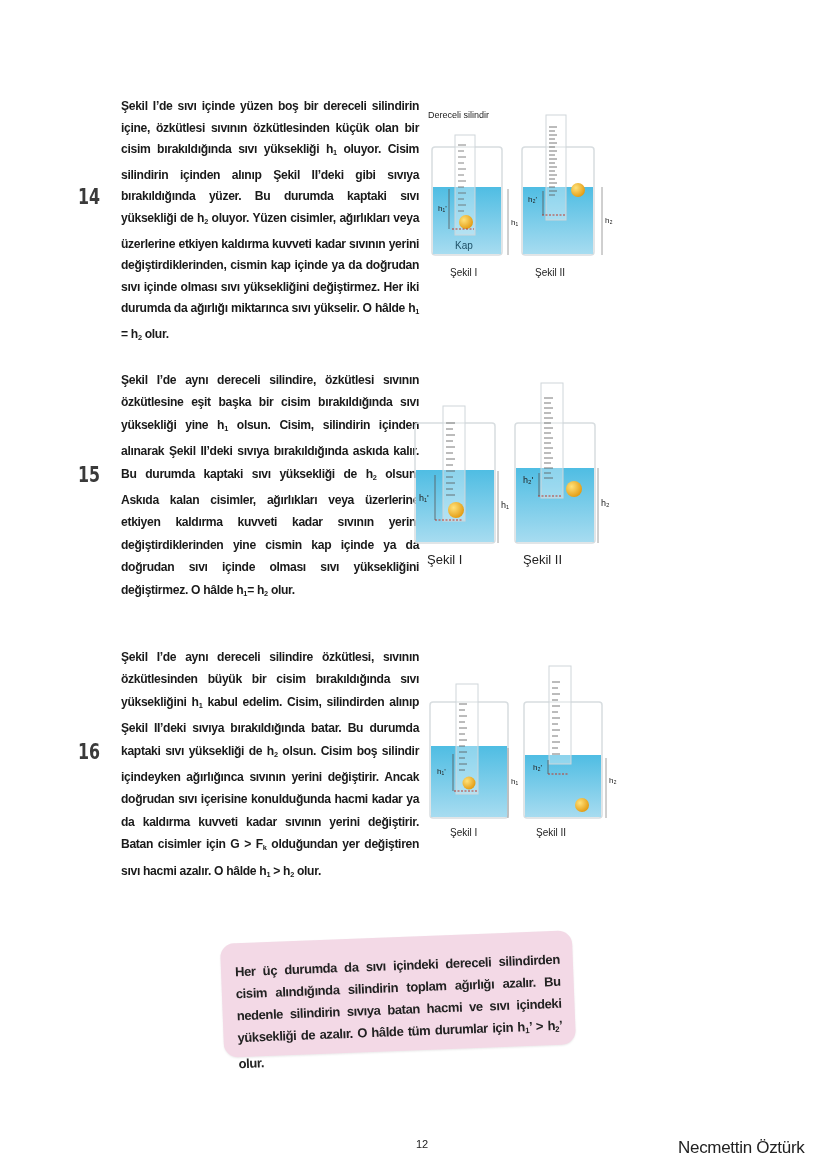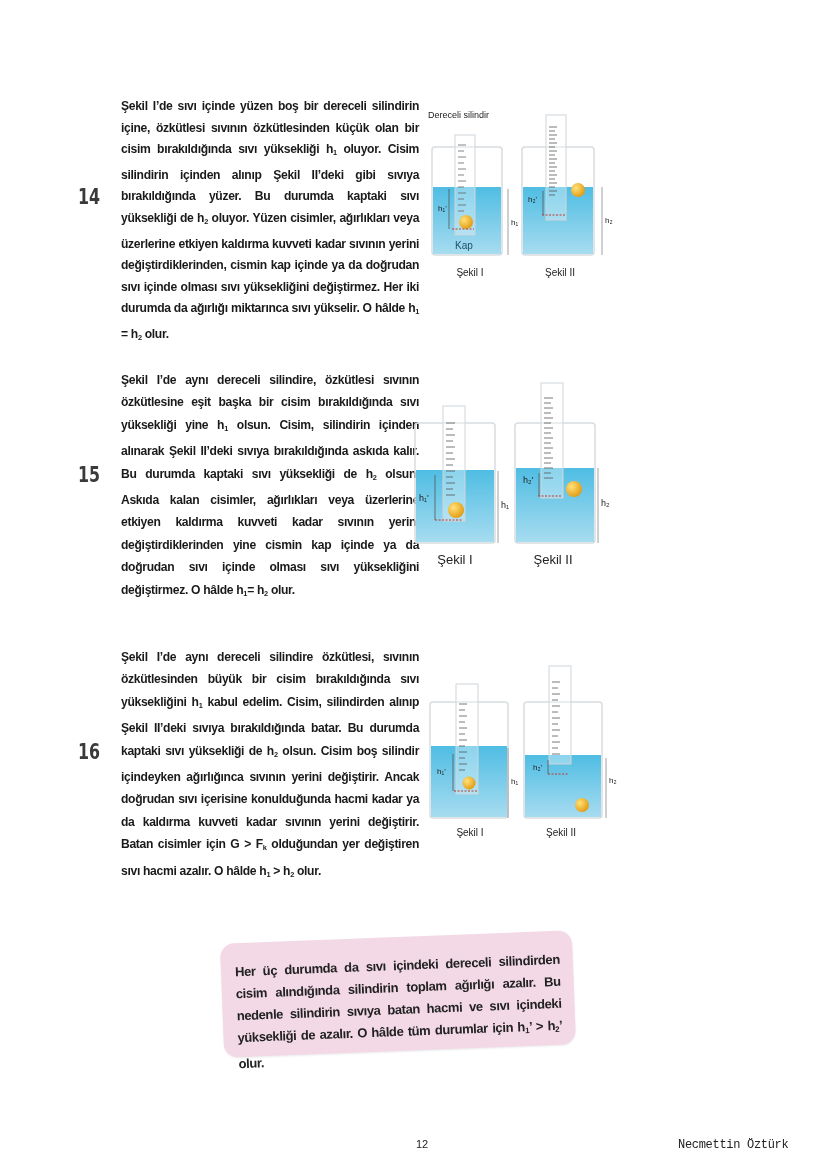--- a/index.html
+++ b/index.html
@@ -3,30 +3,30 @@
 <meta charset="utf-8">
 <style>
   html, body { margin:0; padding:0; }
   body { width:828px; height:1171px; background:#ffffff; position:relative; overflow:hidden;
          font-family:"Liberation Sans", sans-serif; color:#1a1a1a; }
   .qnum { position:absolute; left:78px; font-family:"DejaVu Sans Condensed","DejaVu Sans", sans-serif; font-weight:bold; font-size:22px; color:#3a3a3a; transform:scaleX(0.8); transform-origin:left; }
   .para { position:absolute; left:121px; width:298px; font-size:13.2px; line-height:21.6px; font-weight:bold;
           letter-spacing:-0.35px; text-align:justify; font-family:"Liberation Sans Narrow","Liberation Sans", sans-serif; transform:scaleX(0.92); transform-origin:left top; width:324px; }
   .para sub { font-size:8px; vertical-align:-2px; }
   .fig { position:absolute; }
-  .caption { position:absolute; font-size:10px; color:#222; text-align:center; }
+  .caption { position:absolute; font-size:10px; color:#222; }
   .caption.big { font-size:13px; }
   .label-small { position:absolute; font-size:9px; color:#222; }
   .note { position:absolute; left:222px; top:937px; width:352px; height:114px; background:#f3d9e6; border-radius:14px;
           transform:rotate(-2.2deg); box-shadow:0 1px 2px rgba(0,0,0,0.08); }
   .note-text { position:absolute; left:14px; top:18px; width:325px; font-size:13px; line-height:22px; font-weight:bold; color:#222; text-align:justify;
                font-family:"Liberation Sans", sans-serif; letter-spacing:-0.4px; }
   .note-text sub { font-size:8px; vertical-align:-2px; }
   .footer-page { position:absolute; left:416px; top:1138px; font-size:11px; color:#222; }
-  .footer-author { position:absolute; left:678px; top:1138px; font-size:12px; color:#222; letter-spacing:-0.3px;font-family:Liberation Mono, monospace; }
+  .footer-author { position:absolute; left:678px; top:1138px; font-size:17px; color:#222; letter-spacing:-0.3px; }
 </style>
 </head>
 <body>
 
 <div class="qnum" style="top:184px;">14</div>
 <div class="para" style="top:95px;">
   <span>Şekil I’de sıvı içinde yüzen boş bir dereceli silindirin içine, özkütlesi sıvının özkütlesinden küçük olan bir cisim bırakıldığında sıvı yüksekliği h</span><sub>1</sub><span> oluyor. Cisim silindirin içinden alınıp Şekil II’deki gibi sıvıya bırakıldığında yüzer. Bu durumda kaptaki sıvı yüksekliği de h</span><sub>2</sub><span> oluyor. Yüzen cisimler, ağırlıkları veya üzerlerine etkiyen kaldırma kuvveti kadar sıvının yerini değiştirdiklerinden, cismin kap içinde ya da doğrudan sıvı içinde olması sıvı yüksekliğini değiştirmez. Her iki durumda da ağırlığı miktarınca sıvı yükselir. O hâlde h</span><sub>1</sub><span> = h</span><sub>2</sub><span> olur.</span>
 </div>
 
 <div class="fig" style="left:422px; top:105px; width:200px; height:180px;">

